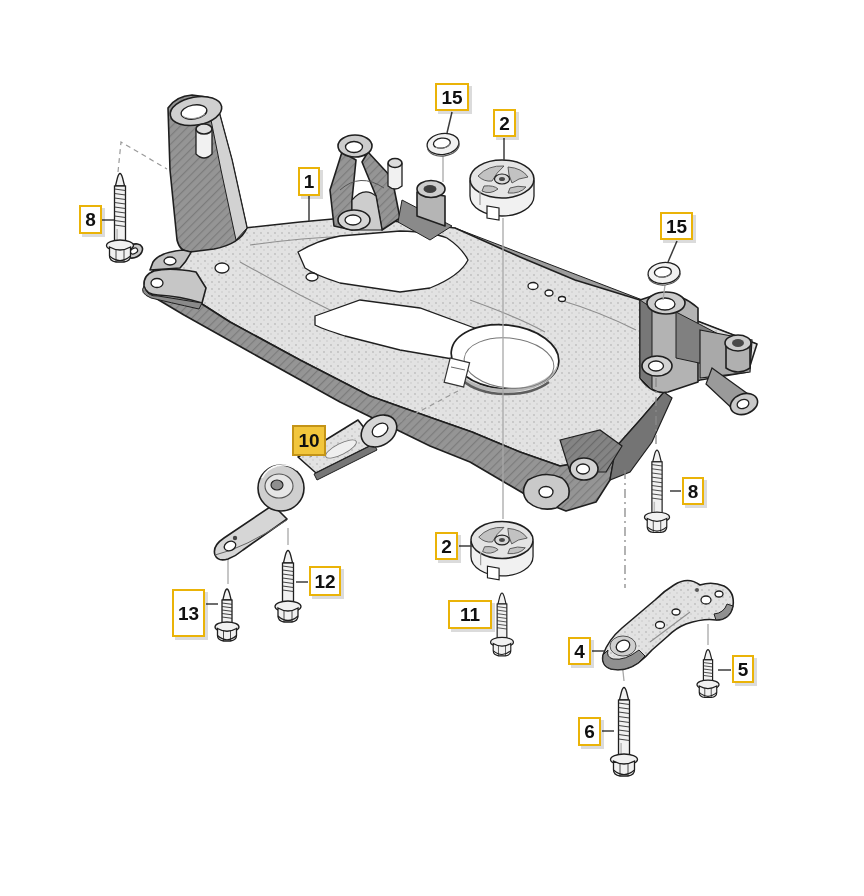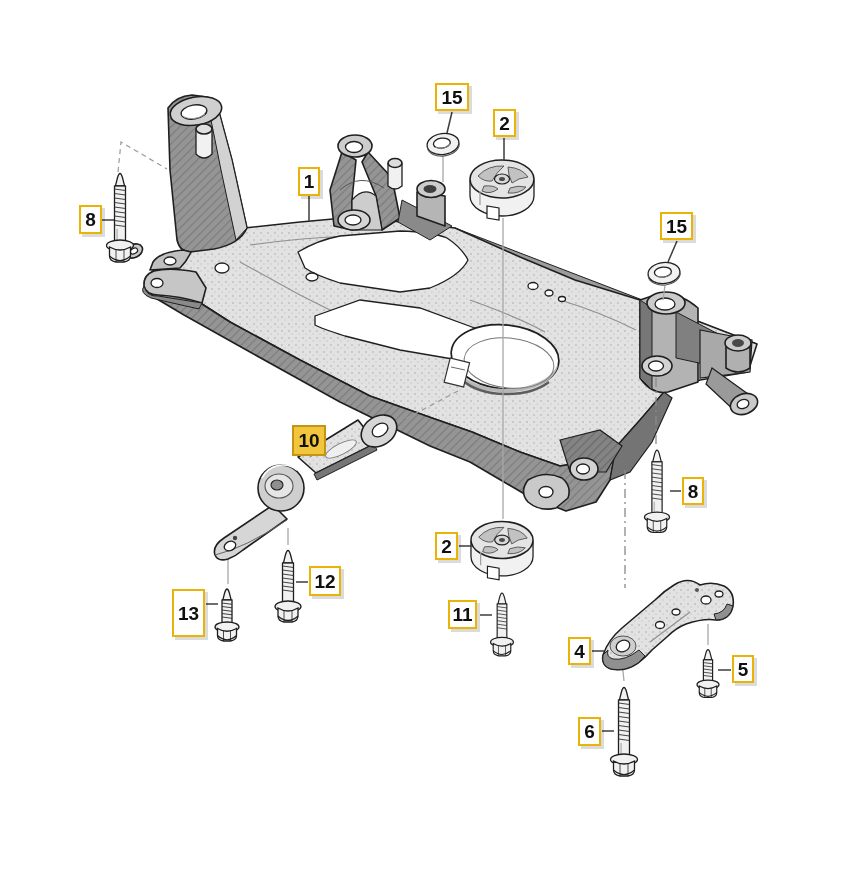--- a/index.html
+++ b/index.html
@@ -330,18 +330,18 @@
 <div class="callout" style="left:79px;top:205px;width:23px;height:29px">8</div>
 <div class="callout" style="left:298px;top:167px;width:22px;height:29px">1</div>
 <div class="callout" style="left:435px;top:83px;width:34px;height:28px">15</div>
 <div class="callout" style="left:493px;top:109px;width:23px;height:28px">2</div>
 <div class="callout" style="left:660px;top:212px;width:33px;height:28px">15</div>
 <div class="callout" style="left:682px;top:477px;width:22px;height:28px">8</div>
 <div class="callout hl" style="left:292px;top:410px;width:34px;height:31px">10</div>
 <div class="callout" style="left:309px;top:566px;width:32px;height:30px">12</div>
 <div class="callout" style="left:172px;top:589px;width:33px;height:48px">13</div>
 <div class="callout" style="left:435px;top:532px;width:23px;height:28px">2</div>
-<div class="callout" style="left:448px;top:600px;width:29px;height:29px">11</div>
+<div class="callout" style="left:448px;top:600px;width:44px;height:29px">11</div>
 <div class="callout" style="left:568px;top:637px;width:23px;height:28px">4</div>
 <div class="callout" style="left:732px;top:655px;width:22px;height:28px">5</div>
 <div class="callout" style="left:578px;top:717px;width:23px;height:29px">6</div>
 
 </div>
 
 </body></html>

